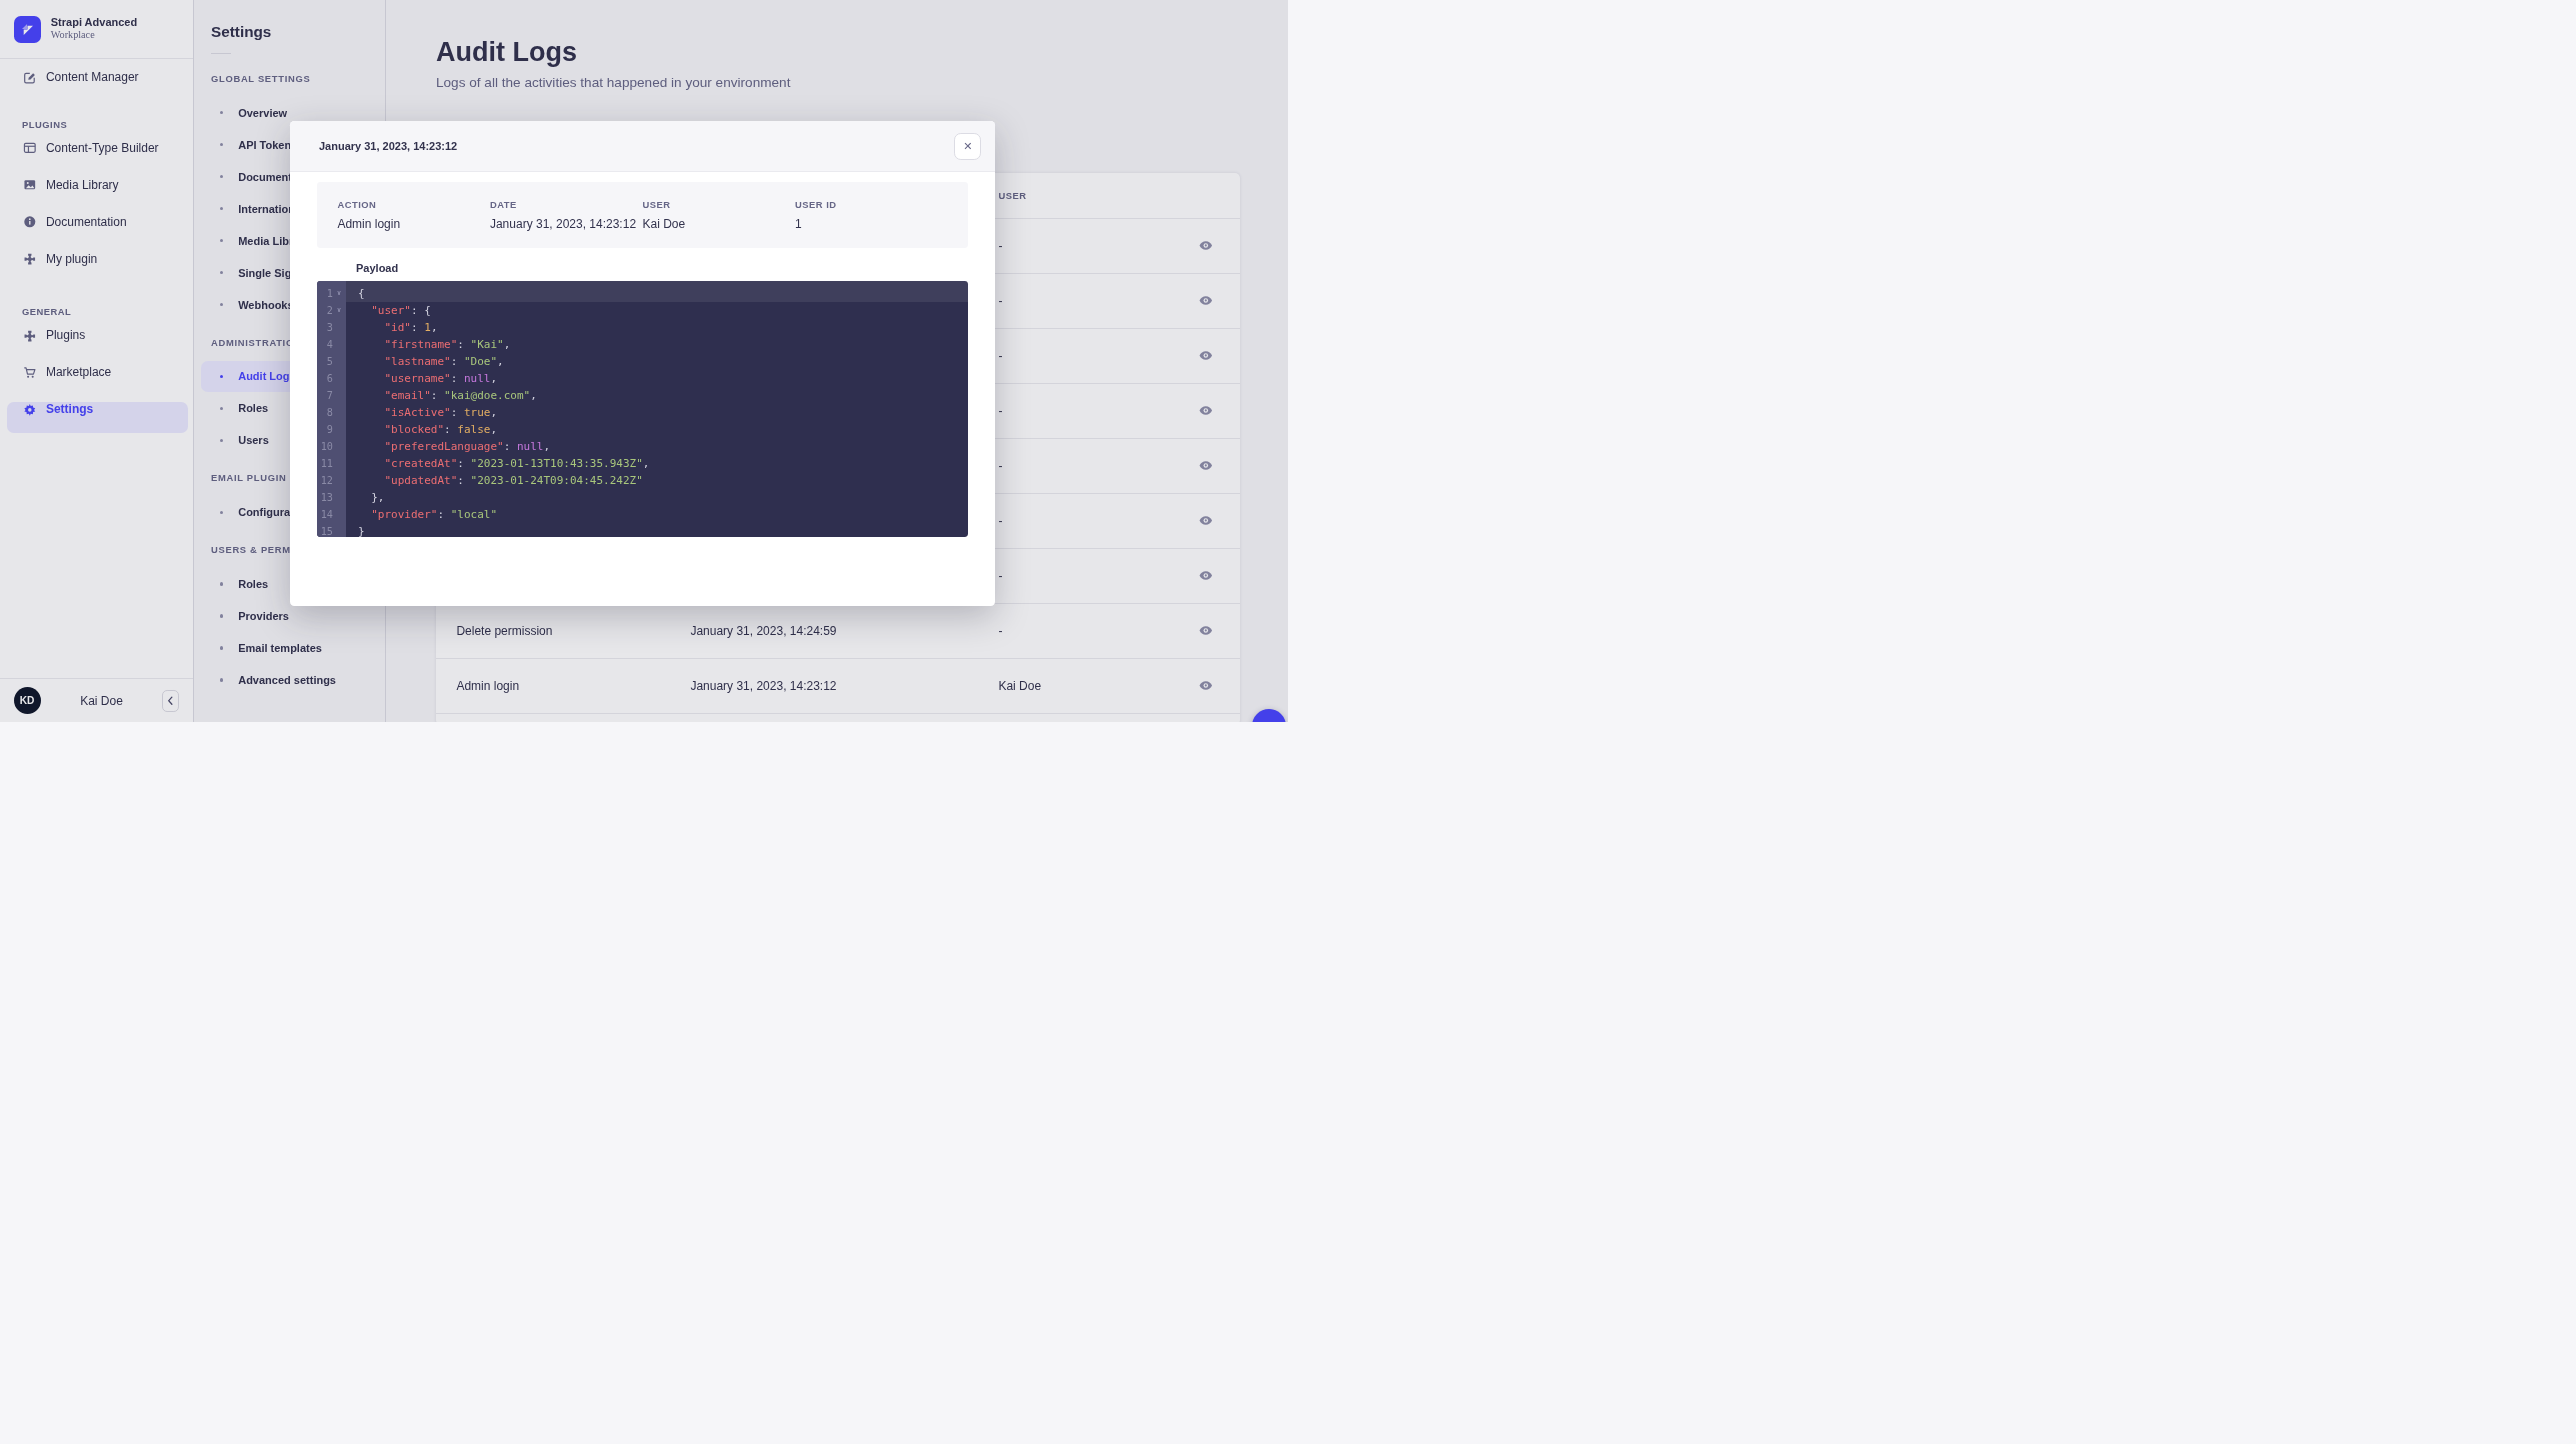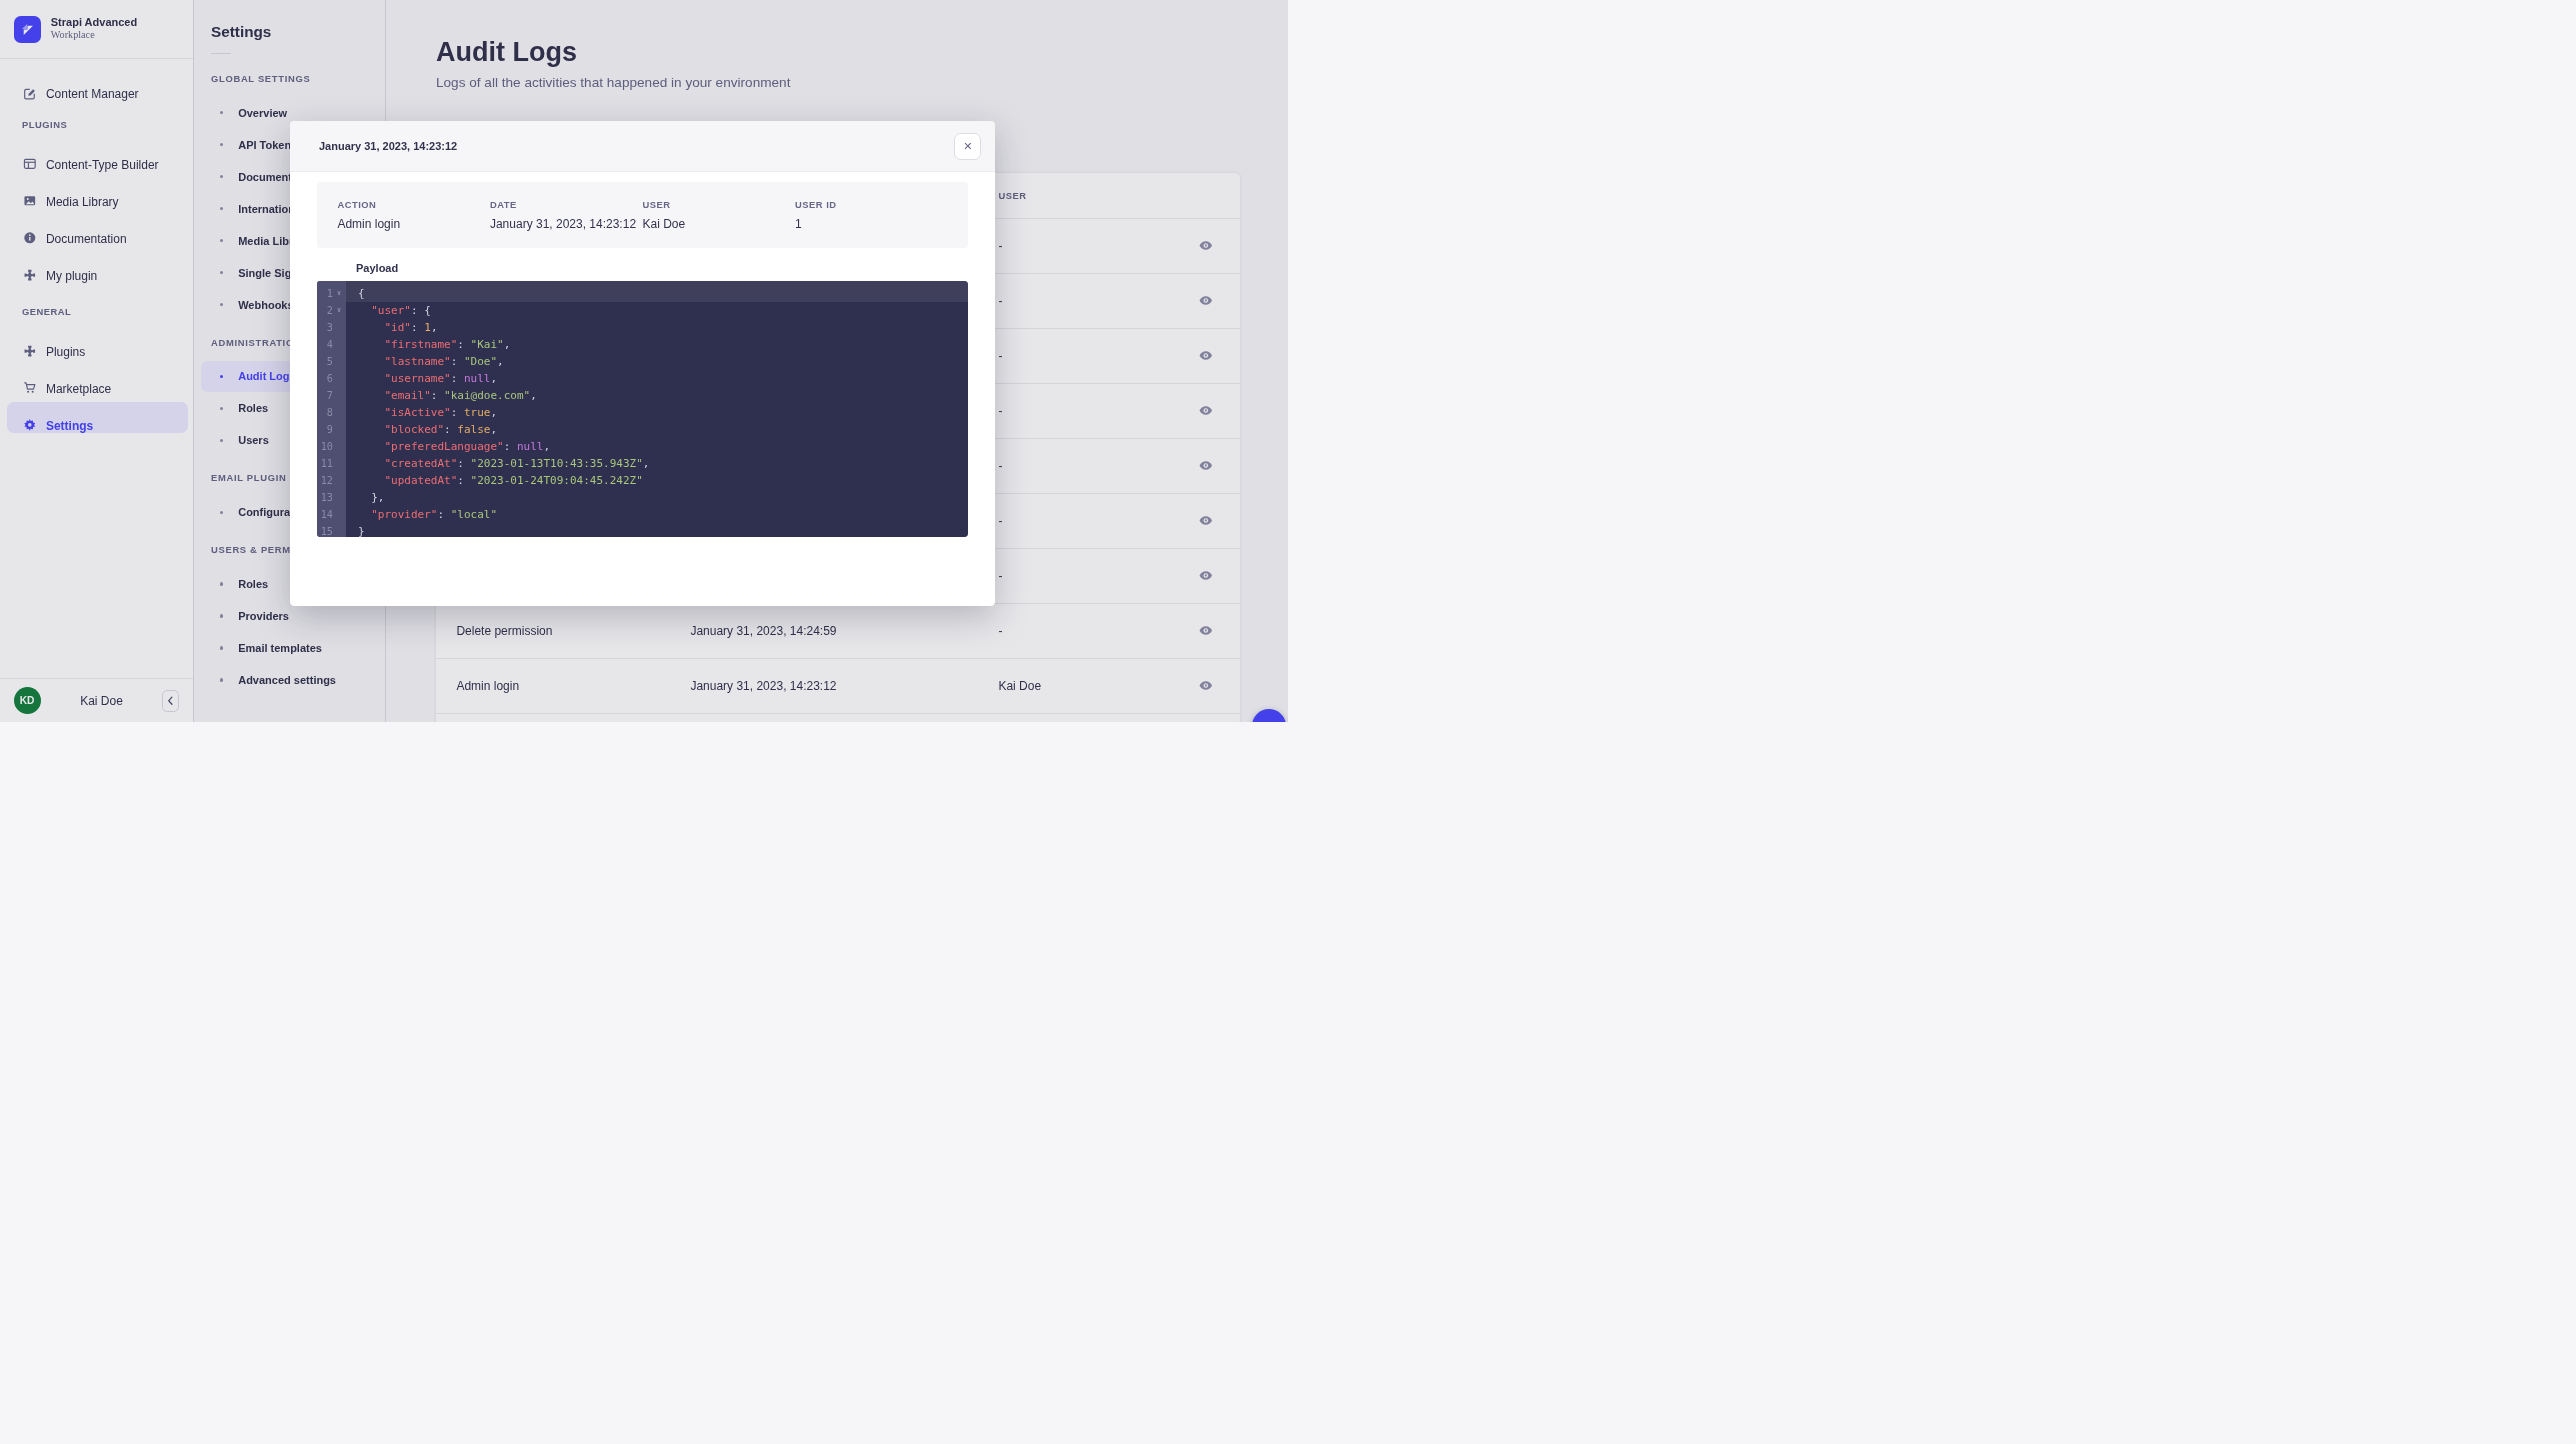--- a/index.html
+++ b/index.html
@@ -11,29 +11,29 @@
   .sidebar { position:absolute; left:0; top:0; width:194px; height:722px; background:#ffffff; border-right:0.9px solid #dcdce4; z-index:1; }
   .brand { display:flex; align-items:center; gap:10.2px; padding:15.3px 13.6px; height:58px; }
   .brand-logo { width:27px; height:27px; flex:0 0 27px; }
   .brand-title { font-size:11px; font-weight:bold; color:#32324d; line-height:13.6px; }
   .brand-sub { font-size:10.2px; color:#666687; line-height:12.8px;font-family:Liberation Serif, serif; }
   .side-divider { height:0.9px; background:#eaeaef; }
   .side-nav { padding-top:8.5px; }
   .side-label { font-size:9.4px; font-weight:bold; color:#666687; letter-spacing:0.5px; padding-left:22px; margin:14.5px 0 7.7px; }
   .side-label.first-gap { margin-top:20.4px; }
   .side-item { position:relative; height:37px; display:flex; align-items:center; cursor:pointer; }
-  .side-item-inner { display:flex; align-items:flex-end; gap:8.5px; padding-left:22px; width:181px; height:31px; margin-left:6.8px; padding-left:15.3px; border-radius:6.8px; }
+  .side-item-inner { display:flex; align-items:flex-start; gap:8.5px; padding-left:22px; width:181px; height:31px; margin-left:6.8px; padding-left:15.3px; border-radius:6.8px; }
   .side-item .icon { width:15.3px; height:15.3px; display:flex; align-items:center; justify-content:center; color:#666687; }
   .side-item .icon svg { width:13.6px; height:13.6px; }
   .side-item-label { font-size:12px; color:#32324d; }
   .side-item.active .side-item-inner { background:#eae9ff; }
   .side-item.active .side-item-label { color:#4945ff; font-weight:bold; }
   .side-item.active .icon { color:#4945ff; }
   .side-user { position:absolute; left:0; bottom:0; width:100%; height:44px; border-top:0.9px solid #eaeaef; display:flex; align-items:center; padding:0 13.6px; }
-  .avatar { width:27px; height:27px; border-radius:50%; background:#15803d; color:#fff; font-size:10.2px; font-weight:bold; display:flex; align-items:center; justify-content:center; }
+  .avatar { width:27px; height:27px; border-radius:50%; background:#0f172a; color:#fff; font-size:10.2px; font-weight:bold; display:flex; align-items:center; justify-content:center; }
   .side-user-name { flex:1; text-align:center; font-size:12px; color:#32324d; }
   .collapse-btn { width:17px; height:22px; border:0.9px solid #dcdce4; border-radius:5.1px; background:transparent; display:flex; align-items:center; justify-content:center; cursor:pointer; }
 
   
   .subnav { position:absolute; left:194px; top:0; width:192px; height:722px; background:#f6f6f9; border-right:0.9px solid #dcdce4; z-index:1; padding-top:22px; }
   .subnav-title { font-size:15.3px; font-weight:bold; color:#32324d; padding-left:17px; line-height:19px; }
   .subnav-hr { width:20.4px; height:0.9px; background:#dcdce4; margin:12px 0 0 17px; }
   .subnav-label { font-size:9.4px; font-weight:bold; color:#666687; letter-spacing:0.7px; padding-left:17px; margin:16px 0 12.8px; height:11px; white-space:nowrap; }
   .subnav-label.after-hr { margin-top:19px; }
   .subnav-item { position:relative; height:32px; display:flex; align-items:center; cursor:pointer; }

